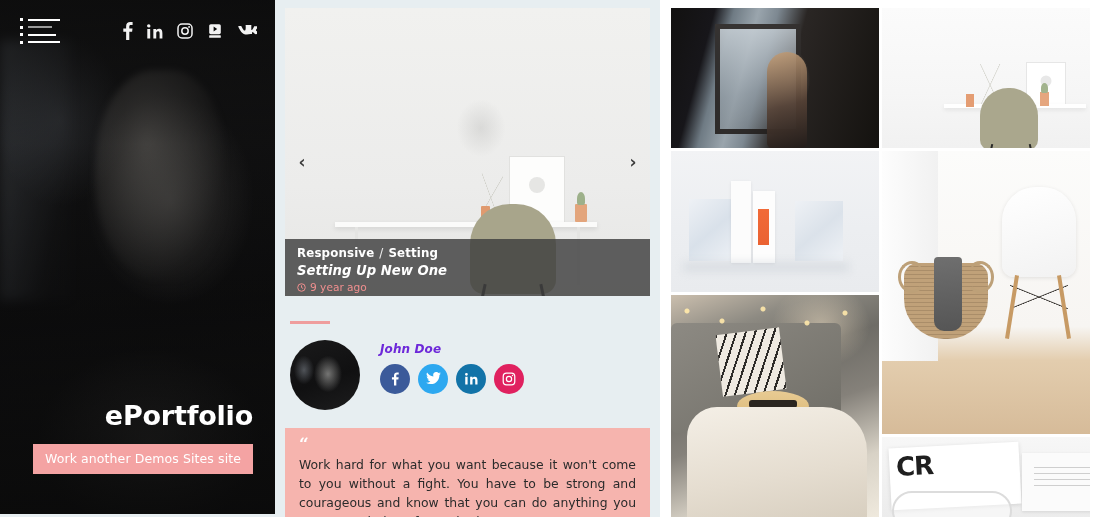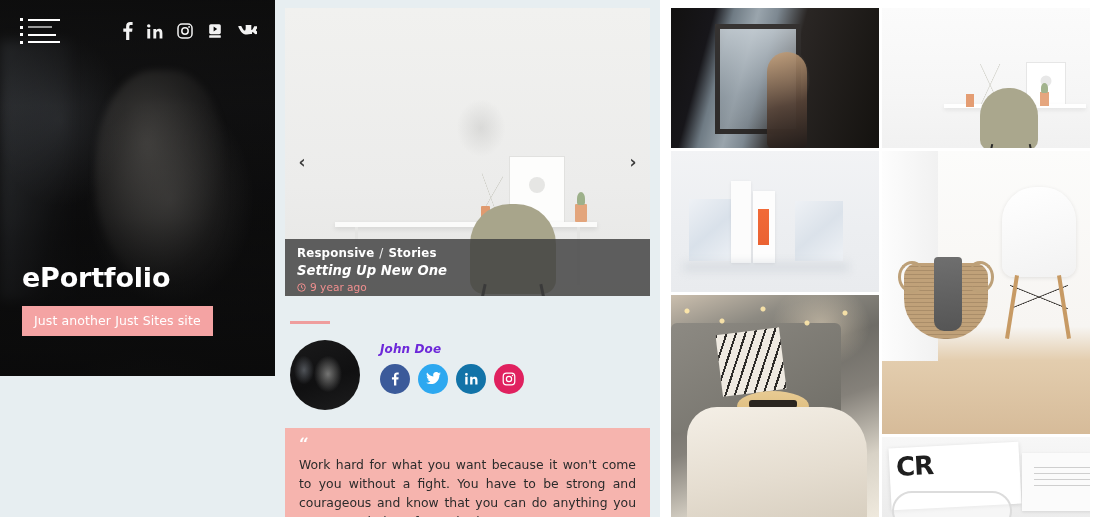--- a/index.html
+++ b/index.html
@@ -6,22 +6,22 @@
   html,body { width:1100px; height:517px; overflow:hidden; }
   body {
     font-family: "DejaVu Sans", "Liberation Sans", sans-serif;
     background:#e7eef1;
     -webkit-font-smoothing:antialiased;
   }
   .page { position:relative; width:1100px; height:517px; display:flex; }
 
   
   .sidebar {
-    position:relative; width:275px; height:376px; flex:0 0 275px;
-    background:#1d4ed8; overflow:hidden;
+    position:relative; width:275px; height:514px; flex:0 0 275px;
+    background:#1d4ed8; overflow:hidden;text-align:right;
   }
   .sidebar-photo {
     position:absolute; inset:0;
     background:
       radial-gradient(ellipse 120px 150px at 170px 200px, rgba(120,118,115,.50), rgba(40,38,37,0) 70%),
       radial-gradient(ellipse 90px 120px at 60px 120px, rgba(95,100,108,.40), rgba(20,22,26,0) 72%),
       radial-gradient(ellipse 160px 130px at 150px 440px, rgba(90,88,85,.38), rgba(25,24,23,0) 70%),
       linear-gradient(175deg,#1b1b1c 0%,#131314 30%,#0d0d0e 60%,#161617 100%);
   }
   .sidebar-photo::before{
@@ -296,21 +296,21 @@
         <span class="si">
           <svg width="20" height="12" viewBox="0 0 20 12" fill="#fff">
               <path d="M10.6 11.3h1.18s.36-.04.54-.24c.17-.18.16-.53.16-.53s-.02-1.6.72-1.84c.73-.23 1.67 1.55 2.67 2.23.75.52 1.32.4 1.32.4l2.68-.03s1.4-.09.73-1.2c-.05-.09-.39-.82-2-2.31-1.7-1.56-1.47-1.3.57-4.03.24-.33 1.6-2.23 1.04-2.5-.44-.2-1.46-.07-1.46-.07l-3.02.02s-.22-.03-.39.07c-.16.1-.26.33-.26.33s-.47 1.25-1.1 2.31c-1.32 2.24-1.85 2.36-2.07 2.22-.5-.32-.37-2.21-.37-3.55 0-4.2.63-5.94-1.24-6.39-.62-.15-1.08-.25-2.67-.27-2.04-.02-3.76.01-4.74.49-.65.32-1.15 1.03-.84 1.07.38.05 1.25.23 1.71.86.6.8.58 2.6.58 2.6s.34 5.02-.8 5.65c-.78.43-1.85-.45-3.03-2.32C-.43 2.76-.9 1.5-.9 1.5s-.1-.22-.25-.34A1.3 1.3 0 0 0-1.6 1L-4.47 1s-.43.01-.59.2c-.14.16-.01.5-.01.5s2.25 5.26 4.8 7.92c2.34 2.43 4.99 2.27 4.99 2.27h1.2z" transform="translate(5.3,.3) scale(.78)"></path>
             </svg>
         </span>
       </div>
     </div>
 
     <div class="sb-body">
       <div class="site-title">ePortfolio</div>
-      <div class="tagline">Just another Just Sites site</div>
+      <div class="tagline">Work another Demos Sites site</div>
     </div>
   </aside>
 
   <section class="middle">
 
     <div class="slider">
       <div class="slider-img">
         <span class="sl-frame"></span>
         <span class="sl-stem"></span>
         <span class="sl-desk"></span>
@@ -321,21 +321,21 @@
         <span class="sl-chair-seat"></span>
         <span class="sl-chair-l1"></span>
         <span class="sl-chair-l2"></span>
       </div>
 
       <div class="slider-arrow arrow-prev">‹</div>
       <div class="slider-arrow arrow-next">›</div>
 
       <div class="slide-caption">
         <div class="cap-meta">
-          <span>Responsive</span><span class="sep">/</span><span>Stories</span>
+          <span>Responsive</span><span class="sep">/</span><span>Setting</span>
         </div>
         <div class="cap-title">Setting Up New One</div>
         <div class="cap-date">
           <span>
             <svg width="9" height="9" viewBox="0 0 10 10" fill="none" stroke="#f08f8f" stroke-width="1.1">
                 <circle cx="5" cy="5" r="4.2"></circle>
                 <path d="M5 2.6V5l1.8 1.1"></path>
               </svg>
           </span>
           <span>9 year ago</span>

